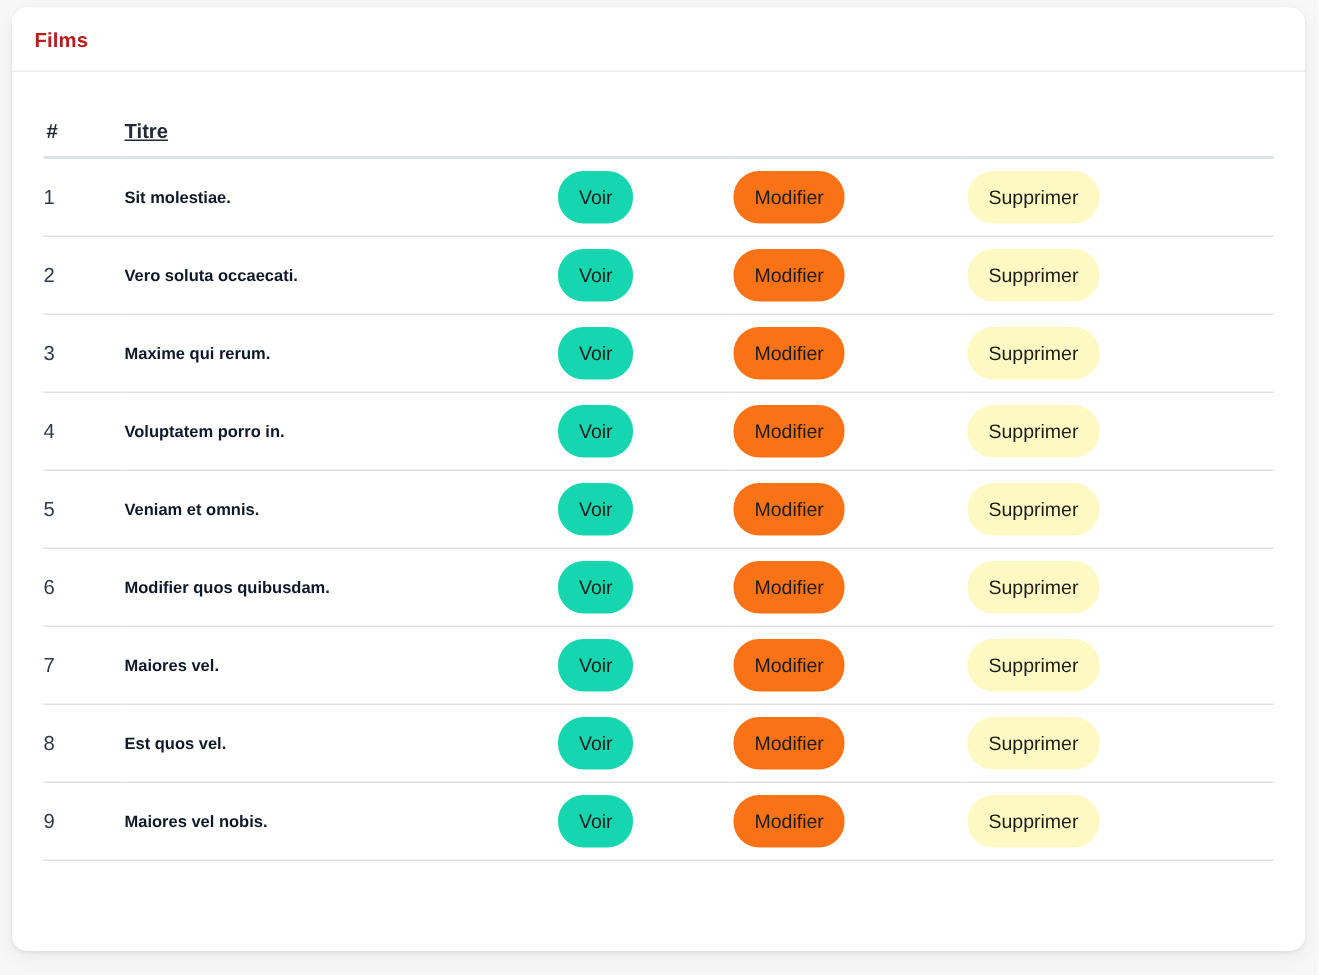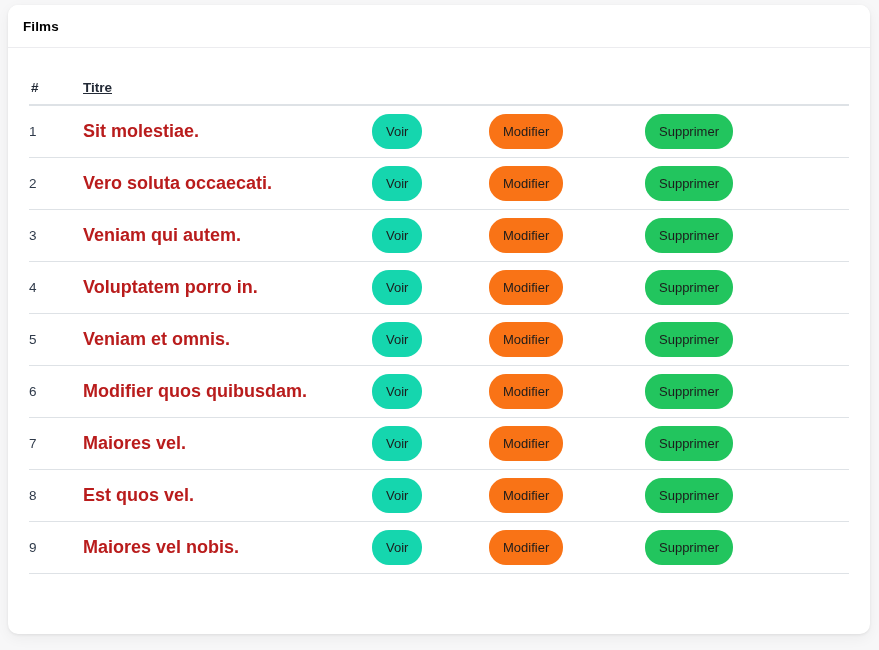--- a/index.html
+++ b/index.html
@@ -34,21 +34,21 @@
     padding: 0 0 0 15px;
     display: flex;
     align-items: center;
     background: #ffffff;
     border-bottom: 1px solid #ececef;
   }
 
   .card-title {
     font-size: 13.5px;
     font-weight: bold;
-    color: #000000;
+    color: #b91c1c;
     letter-spacing: 0.1px;
   }
 
   .card-body {
     padding: 22px 21px 0 21px;
   }
 
   table.films-table {
     width: 100%;
     border-collapse: collapse;
@@ -90,43 +90,43 @@
     border-bottom: 1px solid #dee2e6;
   }
 
   .cell-num {
     font-size: 13.5px;
     color: #2f3a4a;
     padding-left: 2px;
   }
 
   .cell-title {
-    font-size: 18px;
+    font-size: 11px;
     font-weight: bold;
-    color: #b91c1c;
+    color: #0f172a;
   }
 
   .btn {
     display: inline-block;
     border: none;
     border-radius: 17px;
     font-family: "Liberation Sans", sans-serif;
     font-size: 13px;
     color: #1c1c1c;
     height: 35px;
     line-height: 35px;
     padding: 0 14px;
     cursor: pointer;
     text-align: left;
     white-space: nowrap;
   }
 
   .btn-view   { background: #15d6ae; }
   .btn-edit   { background: #f97316; }
-  .btn-delete { background: #22c55e; }
+  .btn-delete { background: #fef9c3; }
 </style>
 </head>
 <body>
 
 <div class="card">
 
   <div class="card-header">
     <span class="card-title">Films</span>
   </div>
 
@@ -158,21 +158,21 @@
           </tr>
           <tr>
             <td class="cell-num">2</td>
             <td class="cell-title">Vero soluta occaecati.</td>
             <td><button class="btn btn-view">Voir</button></td>
             <td><button class="btn btn-edit">Modifier</button></td>
             <td><button class="btn btn-delete">Supprimer</button></td>
           </tr>
           <tr>
             <td class="cell-num">3</td>
-            <td class="cell-title">Veniam qui autem.</td>
+            <td class="cell-title">Maxime qui rerum.</td>
             <td><button class="btn btn-view">Voir</button></td>
             <td><button class="btn btn-edit">Modifier</button></td>
             <td><button class="btn btn-delete">Supprimer</button></td>
           </tr>
           <tr>
             <td class="cell-num">4</td>
             <td class="cell-title">Voluptatem porro in.</td>
             <td><button class="btn btn-view">Voir</button></td>
             <td><button class="btn btn-edit">Modifier</button></td>
             <td><button class="btn btn-delete">Supprimer</button></td>

